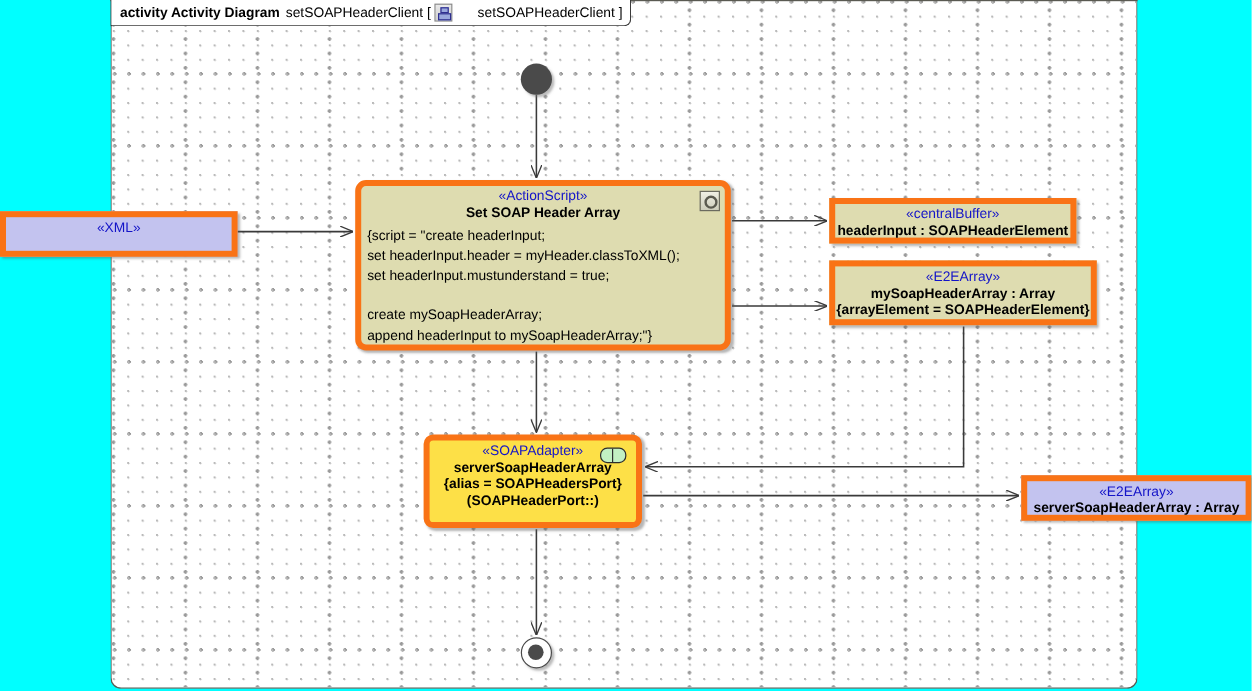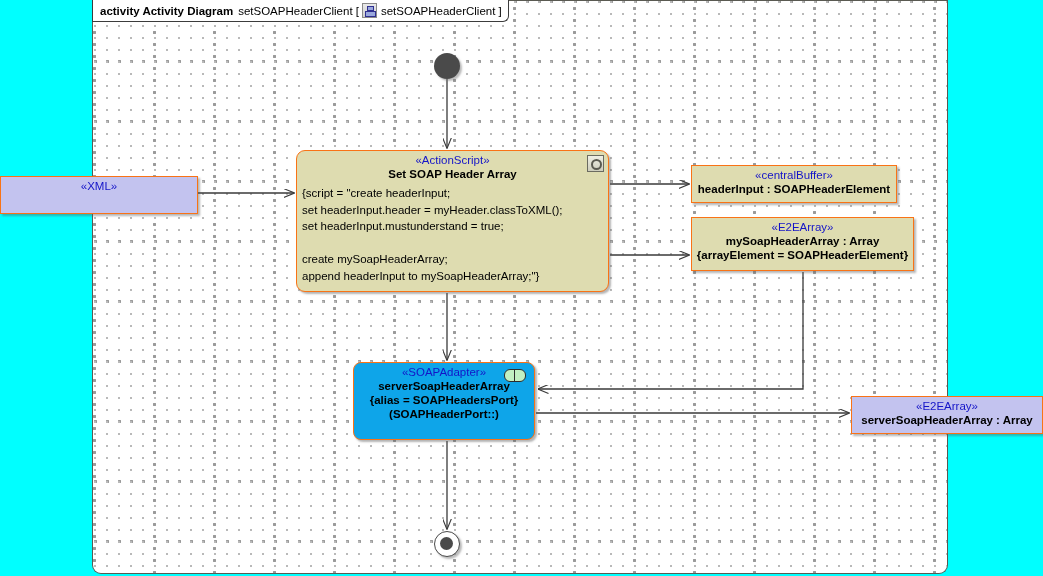--- a/index.html
+++ b/index.html
@@ -44,58 +44,58 @@
     box-sizing:border-box;
     display:flex;align-items:center;
     padding:0 6px 0 7px;
     white-space:nowrap;
     z-index:30;
     font-size:11.5px;
     color:#000;
   }
   #title-tab .kw{font-weight:bold;letter-spacing:0px;}
   #title-tab .nm{margin-left:5px;}
-  #title-tab .br{margin-left:1px;}
+  #title-tab .br{margin-left:18px;}
   .tab-icon{
     display:inline-block;width:13px;height:13px;margin:0 3px 0 3px;
     background:linear-gradient(#e9e9e9,#cfcfcf);
     border:1px solid #8a8a8a;
     position:relative;vertical-align:middle;
   }
   .tab-icon::before{
     content:"";position:absolute;left:4px;top:2px;width:5px;height:3px;
     border:1px solid #2f2f8f;background:#9aa8dd;
   }
   .tab-icon::after{
     content:"";position:absolute;left:2px;top:7px;width:9px;height:4px;
     border:1px solid #2f2f8f;background:#9aa8dd;
   }
 
   
   .node{
     position:absolute;
     box-sizing:border-box;
-    border:1px solid #f97316;
+    border:5px solid #f97316;
     text-align:center;
     z-index:10;
     box-shadow:2px 2px 2px rgba(90,90,90,0.45);
   }
   .node .stereo{
     color:#1414c8;font-size:11.5px;line-height:14px;padding-top:2px;
   }
   .node .nname{
     color:#000;font-weight:bold;font-size:11.5px;line-height:14px;
   }
   .node .prop{
     color:#000;font-size:11.5px;line-height:14px;font-weight:bold;
   }
 
   .beige{background:#dedcb0;}
   .lav{background:#c3c3ef;}
-  .green{background:#0ea5e9;border-radius:8px;}
+  .green{background:#fde047;border-radius:8px;}
 
   
   #action-node{
     left:296px;top:150px;width:313px;height:142px;
     border-radius:9px;
     text-align:left;
   }
   #action-node .stereo,#action-node .nname{text-align:center;}
   #action-node .script{
     font-size:11.5px;line-height:16.5px;color:#000;padding:4px 0 0 5px;

